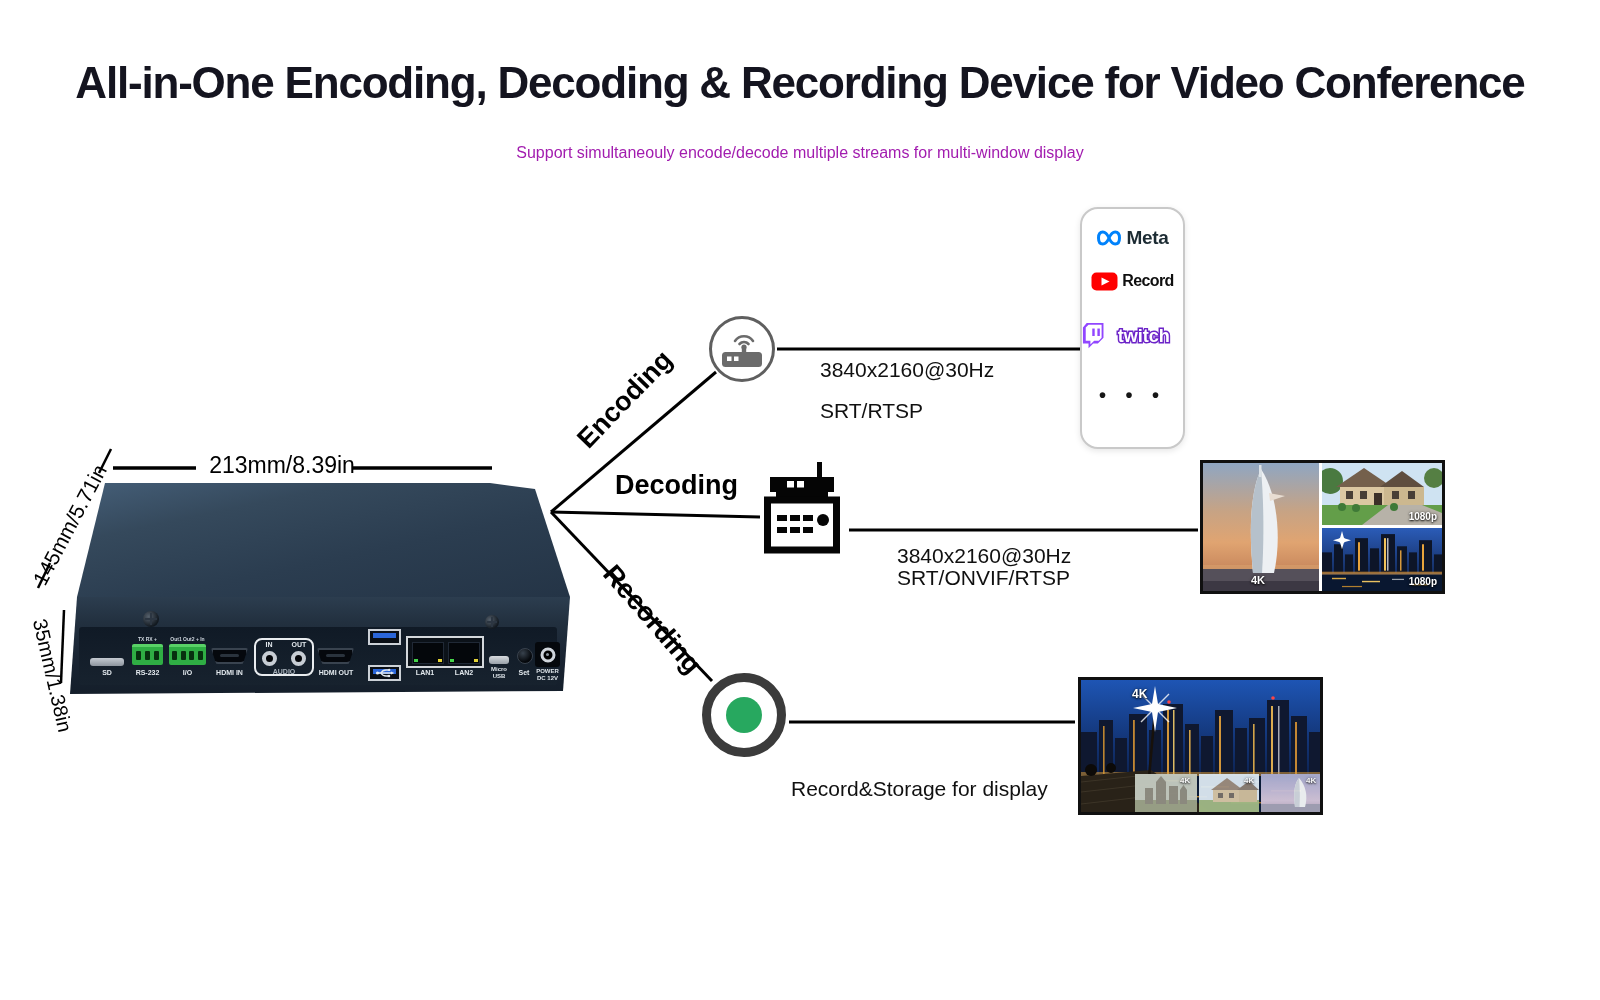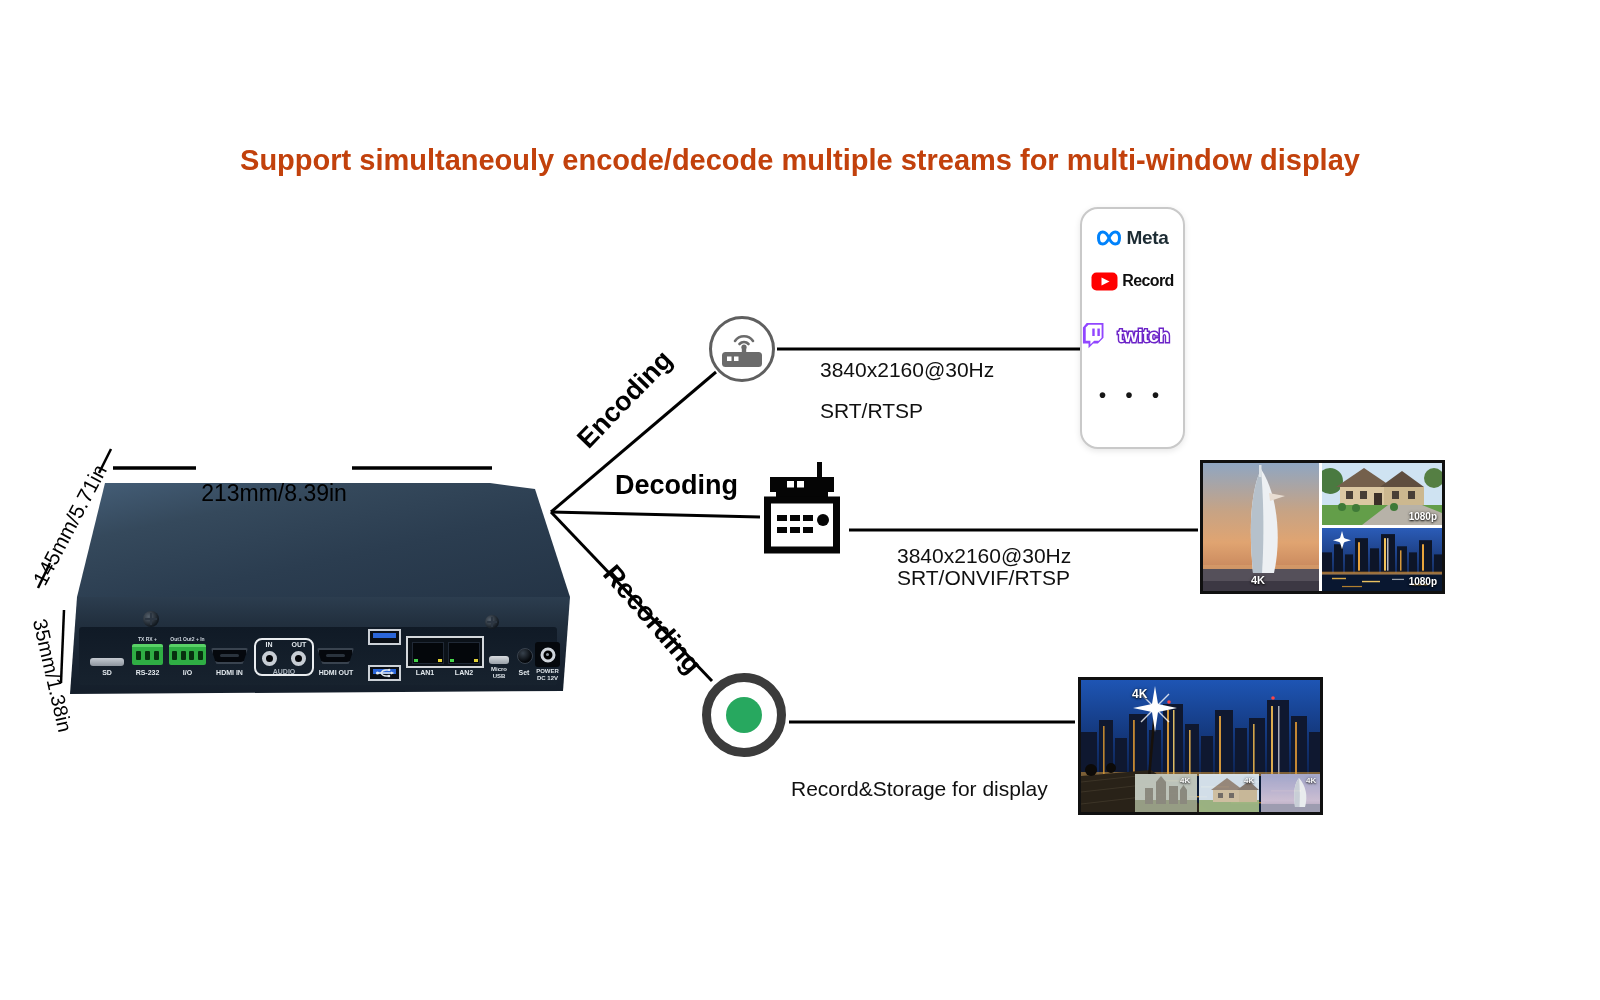--- a/index.html
+++ b/index.html
@@ -3,21 +3,21 @@
 <meta charset="utf-8">
 <style>
   html,body{margin:0;padding:0;background:#fff;}
   #canvas{position:relative;width:1600px;height:1000px;background:#fff;overflow:hidden;
           font-family:"Liberation Sans",sans-serif;}
   .abs{position:absolute;}
 
   
   .title{top:58px;left:0;width:1600px;text-align:center;font-size:44px;font-weight:bold;
          color:#14141f;letter-spacing:-1.2px;}
-  .subtitle{top:144px;left:0;width:1600px;text-align:center;font-size:29px;color:#c2410c;font-weight:bold;}
+  .subtitle{top:144px;left:0;width:1600px;text-align:center;font-size:16px;color:#a21caf;}
 
   
   .topface{left:70px;top:480px;width:505px;height:118px;
      clip-path:polygon(35px 3px,420px 3px,465px 9px,500px 117px,7px 117px);
      background:linear-gradient(168deg,#46607a 0%,#35495c 28%,#2b3d50 60%,#243446 100%);}
   .frontface{left:65px;top:597px;width:505px;height:98px;
      clip-path:polygon(12px 0,505px 0,498px 94px,5px 97px);
      background:linear-gradient(#2c3d4f 0%,#22303f 26%,#1a2533 60%,#141e2a 100%);}
   .recess{left:14px;top:30px;width:478px;height:58px;border-radius:3px;
      background:linear-gradient(#101a26,#17222e);}
@@ -40,21 +40,21 @@
   .lanframe{border:2px solid #d4d8dc;background:#0c1219;box-sizing:border-box;}
   .lanport{position:absolute;background:#04070b;border:1px solid #202936;box-sizing:border-box;}
   .led{position:absolute;width:4px;height:3px;bottom:1px;}
   .microusb{background:linear-gradient(#d7dbdf,#9aa1a9);border-radius:3px;}
   .setbtn{border-radius:50%;background:radial-gradient(circle at 35% 30%,#38424d,#05080c 65%);border:1px solid #39424d;}
   .pwr{background:#05080c;border-radius:3px;}
   .pwr i{position:absolute;left:50%;top:50%;transform:translate(-50%,-50%);width:15px;height:15px;border-radius:50%;
          border:3px solid #cfd4da;background:#000;box-sizing:border-box;}
   .pwr i:after{content:"";position:absolute;left:50%;top:50%;transform:translate(-50%,-50%);width:3px;height:3px;border-radius:50%;background:#8b949d;}
 
-  .dim-w{left:144px;top:452px;width:260px;text-align:center;font-size:23px;color:#000;margin-top:28px;}
+  .dim-w{left:152px;top:452px;width:260px;text-align:center;font-size:23px;color:#000;}
   .dim-d{left:-8px;top:513px;width:156px;text-align:center;font-size:21px;color:#000;transform:rotate(-62deg);}
   .dim-h{left:-13px;top:664px;width:130px;text-align:center;font-size:20px;color:#000;transform:rotate(77deg);}
 
   
   .flowlabel{font-size:27px;font-weight:bold;color:#000;}
   .rot-enc{left:540px;top:384px;width:170px;text-align:center;transform:rotate(-46deg);}
   .rot-rec{left:567px;top:604px;width:170px;text-align:center;transform:rotate(49deg);}
   .spec{font-size:21px;color:#101010;margin-top:44px;}
 
   
@@ -80,20 +80,21 @@
   .badge{position:absolute;color:#fff;font-weight:bold;
          text-shadow:0 1px 2px rgba(0,0,0,.9),0 0 3px rgba(0,0,0,.55);padding-left:41px;}
   .thumb{position:absolute;overflow:hidden;opacity:.96;}
   .thumb:after{content:"";position:absolute;inset:0;background:rgba(255,255,255,.16);}
 </style>
 </head>
 <body>
 
 <div id="canvas">
 
+  <div class="abs title">All-in-One Encoding, Decoding &amp; Recording Device for Video Conference</div>
   <div class="abs subtitle">Support simultaneouly encode/decode multiple streams for multi-window display</div>
 
   <svg class="abs" style="left:0;top:0" width="1600" height="1000" viewBox="0 0 1600 1000">
     <g stroke="#000" stroke-width="3" fill="none">
       <path d="M551 512 L716 372"></path>
       <path d="M551 512 L760 517"></path>
       <path d="M551 512 L712 681"></path>
       <path d="M777 349 L1080 349"></path>
       <path d="M849 530 L1198 530"></path>
       <path d="M789 722 L1075 722"></path>

